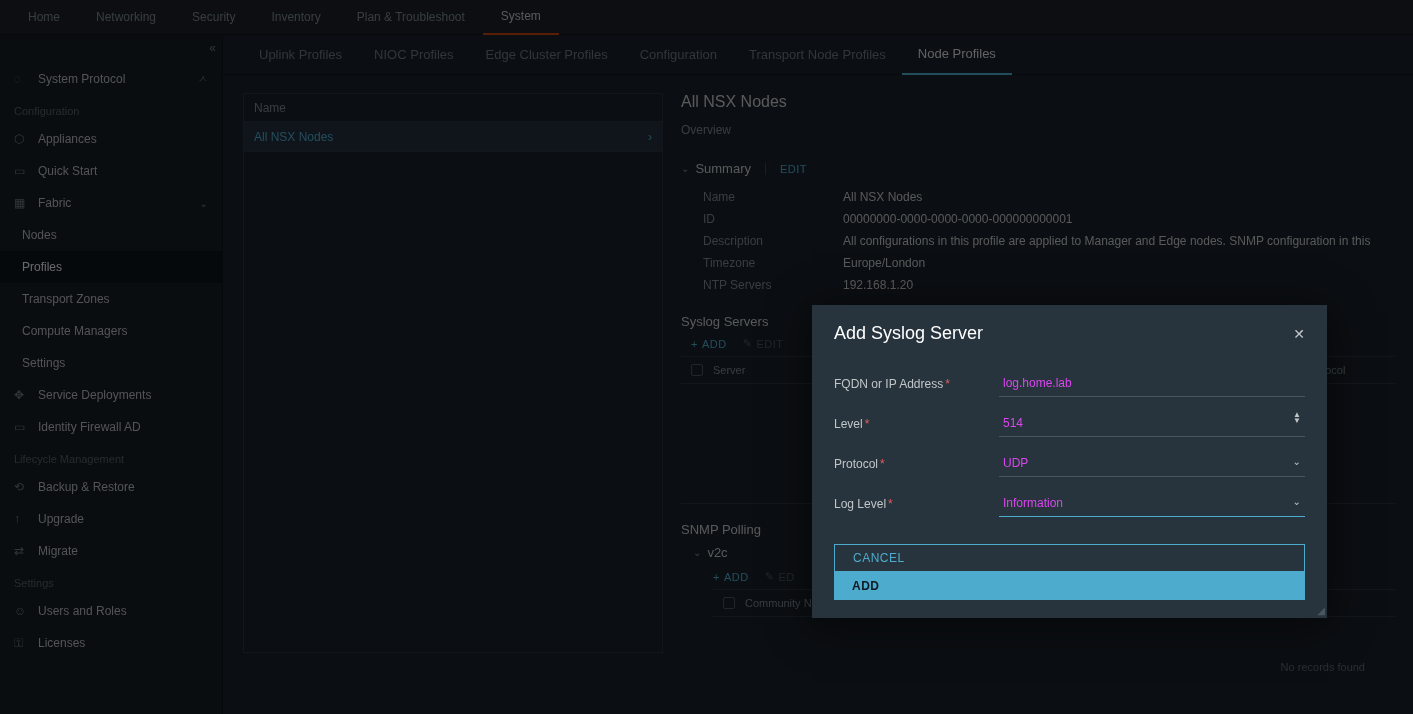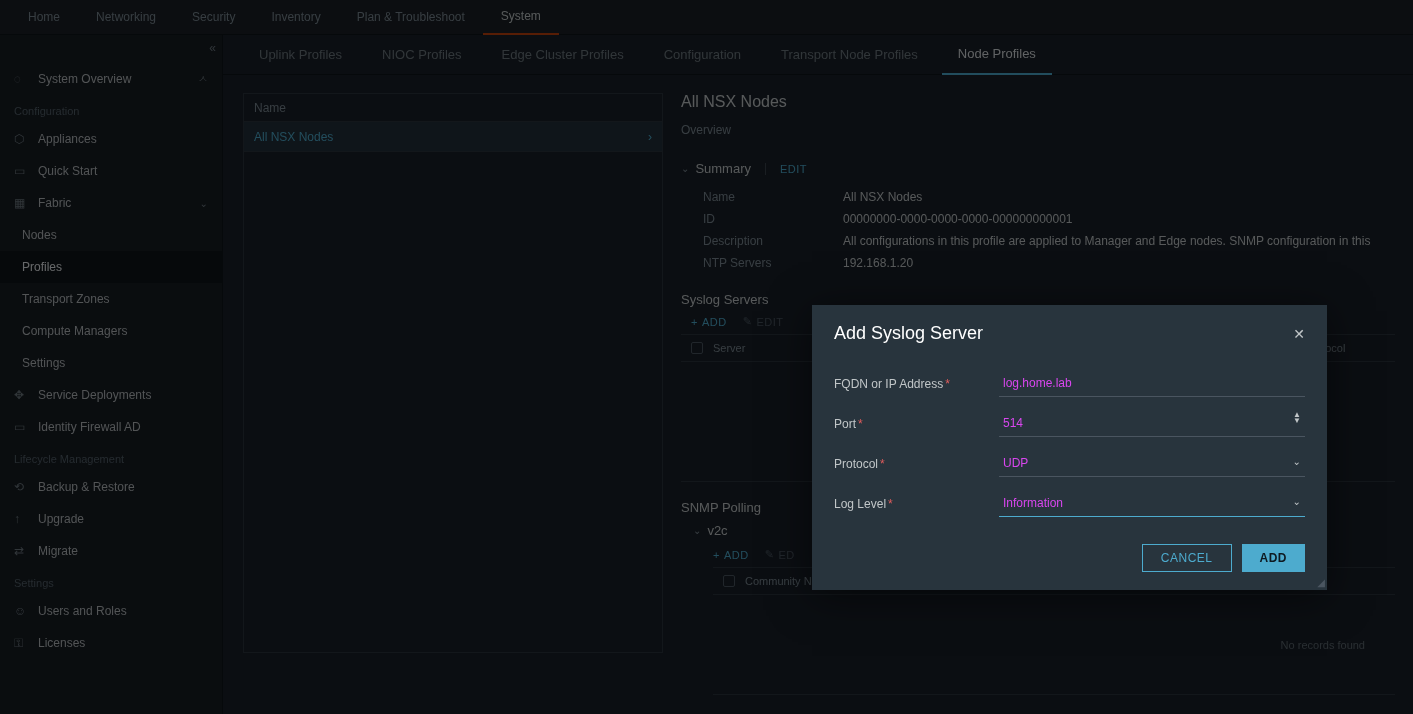--- a/index.html
+++ b/index.html
@@ -75,21 +75,20 @@
   display: flex;
   flex-direction: column;
   background: #1a2129;
 }
 .subtabs {
   height: 40px;
   border-bottom: 1px solid #0f1519;
   display: flex;
   align-items: center;
   padding: 0 20px;
-  gap: 8px;
 }
 .subtabs .stab {
   padding: 0 16px;
   height: 40px;
   display: flex;
   align-items: center;
   color: #6d787f;
   font-size: 13px;
   cursor: pointer;
 }
@@ -161,21 +160,21 @@
   border-bottom: 1px solid #4a5560;
   color: #d946ef;
   font-size: 12px;
   padding: 4px 0 6px 4px;
   outline: none;
 }
 .modal .sel { display: block; cursor: pointer;}
 .modal .sel.active { border-bottom: 1px solid #4dabce;}
 .modal .caret { position: absolute; right: 4px; top: 4px; color: #c1c6c8; font-size: 10px; pointer-events: none;}
 .modal .spinner { position: absolute; right: 4px; top: 0; color: #c1c6c8; font-size: 8px; line-height: 6px; pointer-events: none;}
-.modal .mfoot { padding: 14px 22px 18px; display: flex; justify-content: flex-end; gap: 10px;}
+.modal .mfoot { padding: 14px 22px 18px; display: flex; justify-content: flex-end; gap: 0; flex-direction: column;}
 .modal .btn { height: 28px; padding: 0 18px; font-size: 12px; letter-spacing: 0.5px; cursor: pointer; display: flex; align-items: center;}
 .modal .btn.sec { border: 1px solid #4dabce; color: #4dabce; background: transparent;}
 .modal .btn.pri { background: #4dabce; color: #0e1a22; font-weight: bold;}
 .modal .resize { position: absolute; right: 2px; bottom: 2px; color: #4a5560; font-size: 10px; pointer-events: none;}
 </style>
 </head>
 <body>
 
 <div class="topbar">
   <div class="tab">Home</div>
@@ -185,21 +184,21 @@
   <div class="tab">Plan &amp; Troubleshoot</div>
   <div class="tab active">System</div>
 </div>
 
 <div class="layout">
   <div class="sidebar">
     <span class="collapse">«</span>
     <div style="height:28px"></div>
     <div class="side-item">
       <span class="ic">◌</span>
-      <span>System Overview</span>
+      <span>System Protocol</span>
       <span class="chev">ㅅ</span>
     </div>
     <div class="side-group">Configuration</div>
     <div class="side-item">
         <span class="ic">⬡</span>
         <span>Appliances</span>
       </div>
     <div class="side-item">
         <span class="ic">▭</span>
         <span>Quick Start</span>
@@ -290,20 +289,24 @@
             <span class="k">Name</span>
             <span class="v">All NSX Nodes</span>
           </div>
         <div class="kvrow">
             <span class="k">ID</span>
             <span class="v">00000000-0000-0000-0000-000000000001</span>
           </div>
         <div class="kvrow">
             <span class="k">Description</span>
             <span class="v">All configurations in this profile are applied to Manager and Edge nodes. SNMP configuration in this</span>
+          </div>
+        <div class="kvrow">
+            <span class="k">Timezone</span>
+            <span class="v">Europe/London</span>
           </div>
         <div class="kvrow">
             <span class="k">NTP Servers</span>
             <span class="v">192.168.1.20</span>
           </div>
 
         <div class="subtitle">Syslog Servers</div>
         <div class="actionrow">
           <span class="actlink">
               <span>+</span>
@@ -357,21 +360,21 @@
   <div class="mhdr">
     <span class="mtitle">Add Syslog Server</span>
     <span class="mclose">✕</span>
   </div>
   <div class="mbody">
     <div class="frow">
       <div class="flabel"><span>FQDN or IP Address</span><span class="req">*</span></div>
       <div class="fctrl"><input value="log.home.lab" style=""></div>
     </div>
     <div class="frow">
-      <div class="flabel"><span>Port</span><span class="req">*</span></div>
+      <div class="flabel"><span>Level</span><span class="req">*</span></div>
       <div class="fctrl">
         <input value="514" style="">
         <span class="spinner">▲<br>▼</span>
       </div>
     </div>
     <div class="frow">
       <div class="flabel"><span>Protocol</span><span class="req">*</span></div>
       <div class="fctrl">
         <span class="sel">UDP</span>
         <span class="caret">⌄</span>

